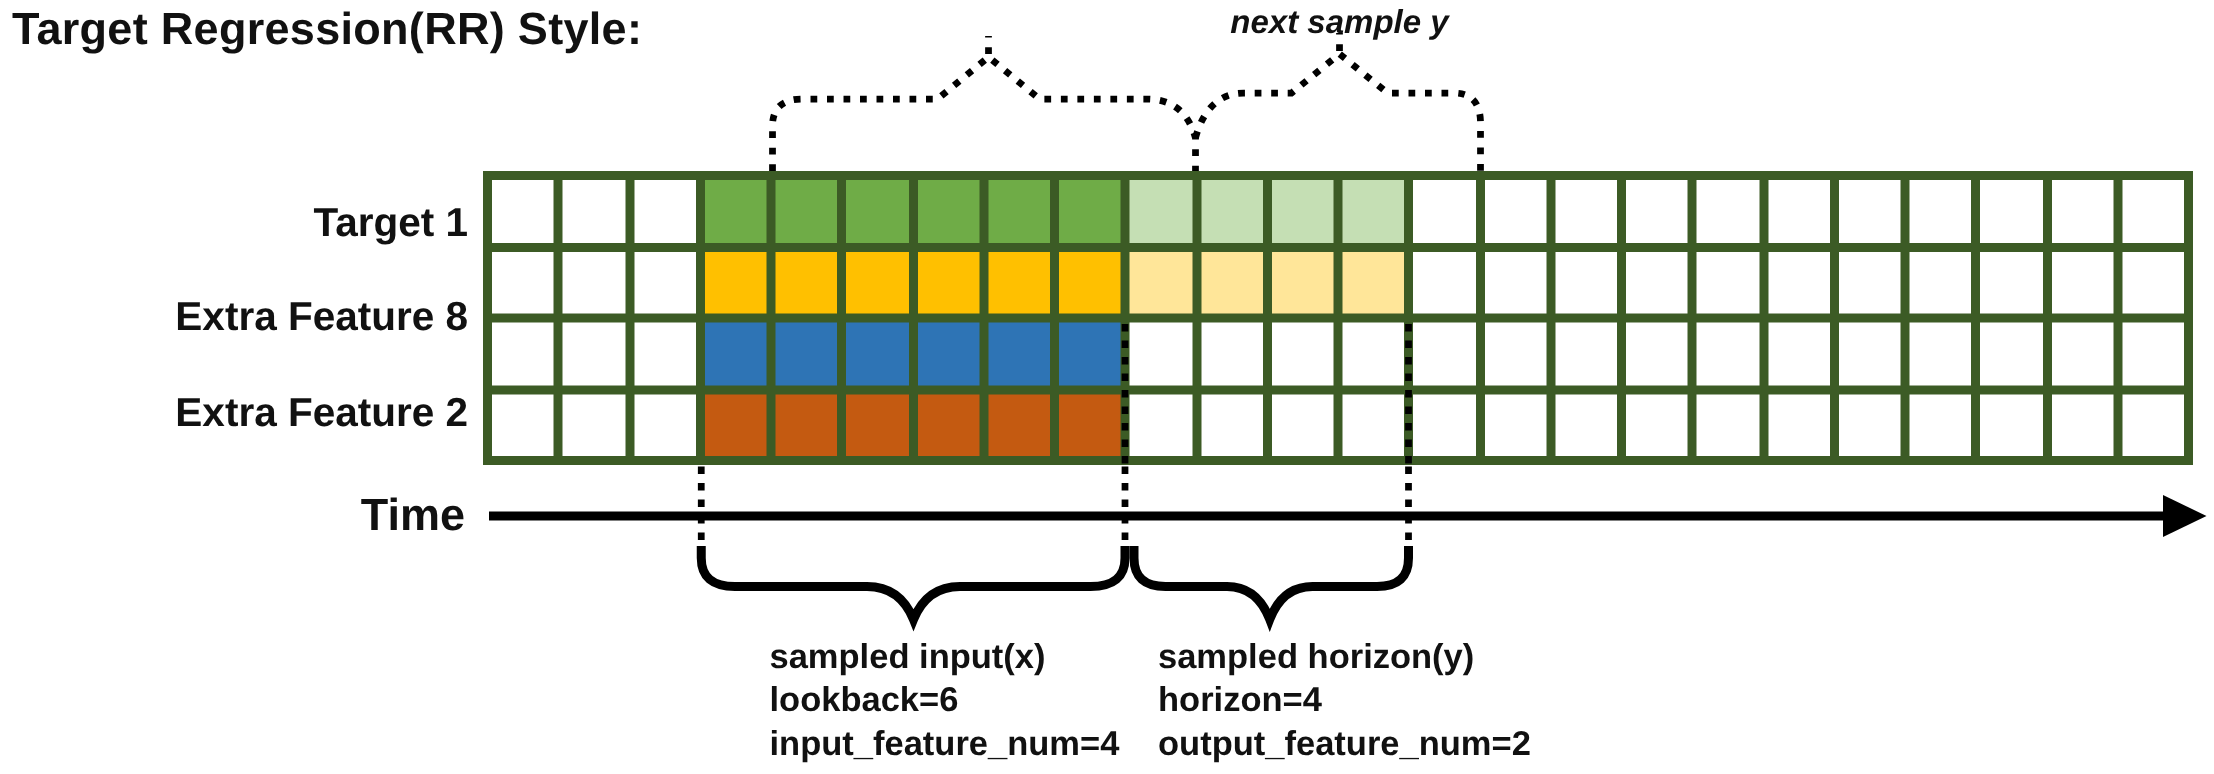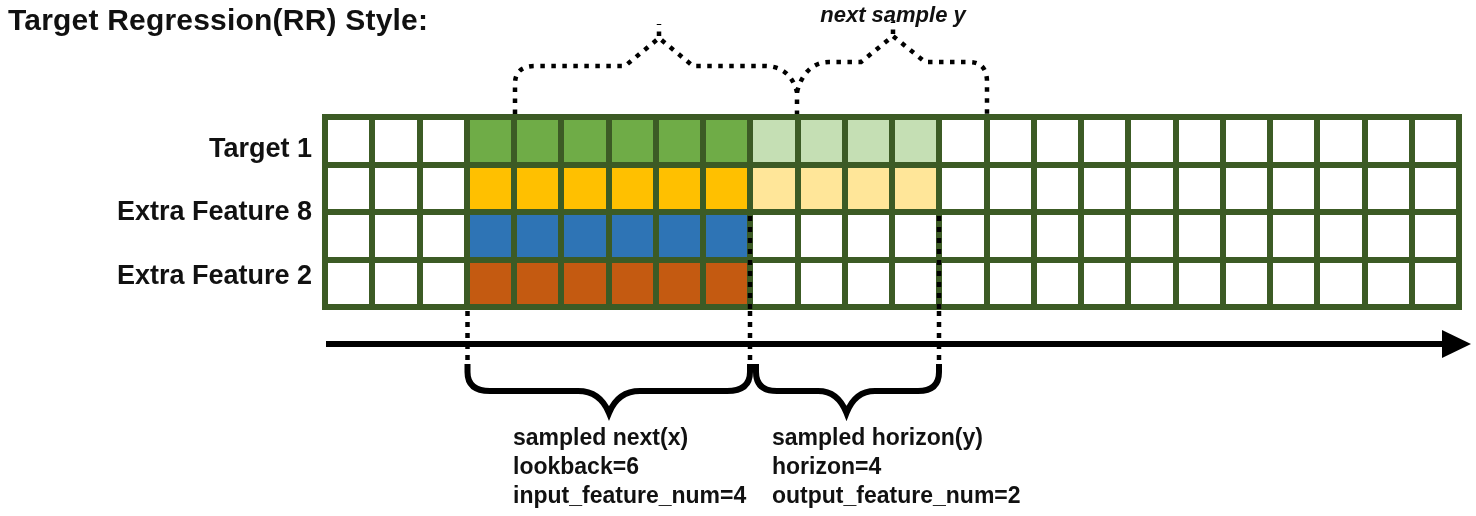--- a/index.html
+++ b/index.html
@@ -151,23 +151,24 @@
       <div class="cell" style="background: rgb(255, 255, 255);"></div>
       <div class="cell" style="background: rgb(255, 255, 255);"></div>
       <div class="cell" style="background: rgb(255, 255, 255);"></div>
       <div class="cell" style="background: rgb(255, 255, 255);"></div>
       <div class="cell" style="background: rgb(255, 255, 255);"></div>
       <div class="cell" style="background: rgb(255, 255, 255);"></div>
       <div class="cell" style="background: rgb(255, 255, 255);"></div>
       <div class="cell" style="background: rgb(255, 255, 255);"></div>
     </div>
 
+  <div class="time-label">Time</div>
 
   <div class="note input">
-    <div>sampled next(x)</div>
+    <div>sampled input(x)</div>
     <div>lookback=6</div>
     <div>input_feature_num=4</div>
   </div>
   <div class="note output">
     <div>sampled horizon(y)</div>
     <div>horizon=4</div>
     <div>output_feature_num=2</div>
   </div>
 
   <svg class="overlay" width="1476" height="516" viewBox="0 0 1476 516">

